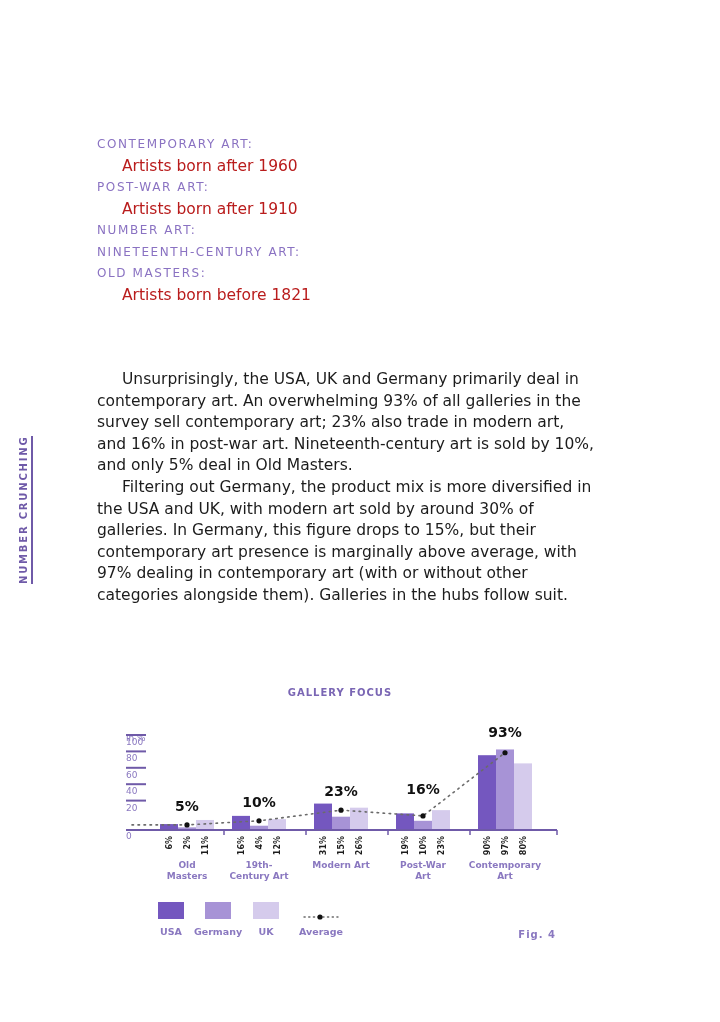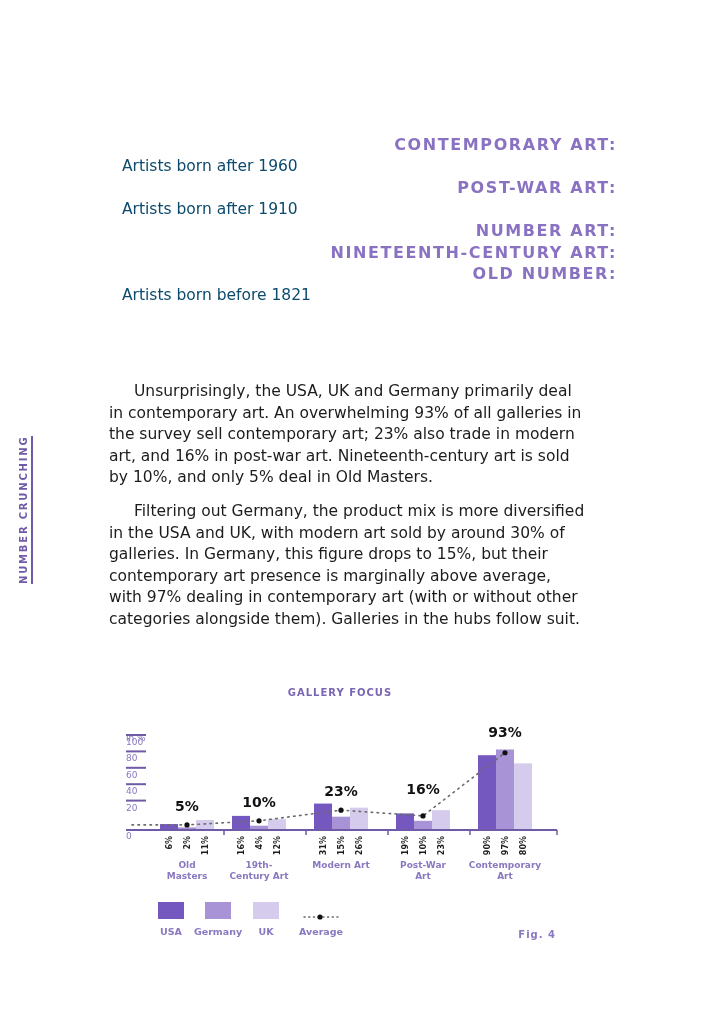--- a/index.html
+++ b/index.html
@@ -1,22 +1,22 @@
 <!DOCTYPE html>
 <html><head>
 <meta charset="utf-8">
 <style>
   html,body{margin:0;padding:0;background:#fff;}
   body{width:720px;height:1022px;position:relative;overflow:hidden;font-family:"DejaVu Sans","Liberation Sans",sans-serif;color:#1c1c1c;}
   .side-label{position:absolute;left:18px;top:584px;transform-origin:0 0;transform:rotate(-90deg);font-size:10px;font-weight:bold;letter-spacing:1.8px;color:#6f5aa8;border-bottom:2px solid #6f5aa8;padding-bottom:2px;white-space:nowrap;}
   .defs{position:absolute;left:97px;top:134px;width:520px;}
-  .def-term{font-size:16px;font-weight:bold;letter-spacing:1.6px;color:#8a72c2;line-height:21.5px;height:21.5px;text-align:right;}
-  .def-desc{font-size:15.5px;line-height:21.5px;height:21.5px;padding-left:25px;color:#0c4a6e;}
+  .def-term{font-size:12px;font-weight:normal;letter-spacing:1.6px;color:#8a72c2;line-height:21.5px;height:21.5px;}
+  .def-desc{font-size:15.5px;line-height:21.5px;height:21.5px;padding-left:25px;color:#b91c1c;}
   .body-text{position:absolute;left:97px;top:369px;width:500px;font-size:15.5px;line-height:21.6px;color:#1c1c1c;}
-  .body-text p{margin:12px;text-indent:25px;text-align:left;}
+  .body-text p{margin:0;text-indent:25px;text-align:left;}
   #chart{position:absolute;left:0;top:0;}
   .chart-title{font-size:10px;font-weight:bold;letter-spacing:1px;fill:#7a66b4;}
   .ytick{font-size:9px;fill:#8a78c0;}
   .cat{font-size:9px;fill:#8a78c0;font-weight:bold;}
   .vlab{font-size:8px;font-weight:bold;fill:#1c1c1c;}
   .avg-lab{font-size:14px;font-weight:bold;fill:#111;}
   .leg-lab{font-size:9.5px;font-weight:bold;fill:#8a78c0;}
   .fig{font-size:10px;font-weight:bold;letter-spacing:1px;fill:#8a78c0;}
 </style>
 </head>
@@ -24,21 +24,21 @@
 
 <div class="side-label">NUMBER CRUNCHING</div>
 
 <div class="defs">
   <div class="def-term">CONTEMPORARY ART:</div>
   <div class="def-desc">Artists born after 1960</div>
   <div class="def-term">POST-WAR ART:</div>
   <div class="def-desc">Artists born after 1910</div>
   <div class="def-term">NUMBER ART:</div>
   <div class="def-term">NINETEENTH-CENTURY ART:</div>
-  <div class="def-term">OLD NUMBER:</div>
+  <div class="def-term">OLD MASTERS:</div>
   <div class="def-desc">Artists born before 1821</div>
 </div>
 
 <div class="body-text">
   <p>Unsurprisingly, the USA, UK and Germany primarily deal in contemporary art. An overwhelming 93% of all galleries in the survey sell contemporary art; 23% also trade in modern art, and 16% in post-war art. Nineteenth-century art is sold by 10%, and only 5% deal in Old Masters.</p>
   <p>Filtering out Germany, the product mix is more diversified in the USA and UK, with modern art sold by around 30% of galleries. In Germany, this figure drops to 15%, but their contemporary art presence is marginally above average, with 97% dealing in contemporary art (with or without other categories alongside them). Galleries in the hubs follow suit.</p>
 </div>
 
 <svg id="chart" width="720" height="1022">
   <text class="chart-title" x="340" y="696" text-anchor="middle">GALLERY FOCUS</text>

